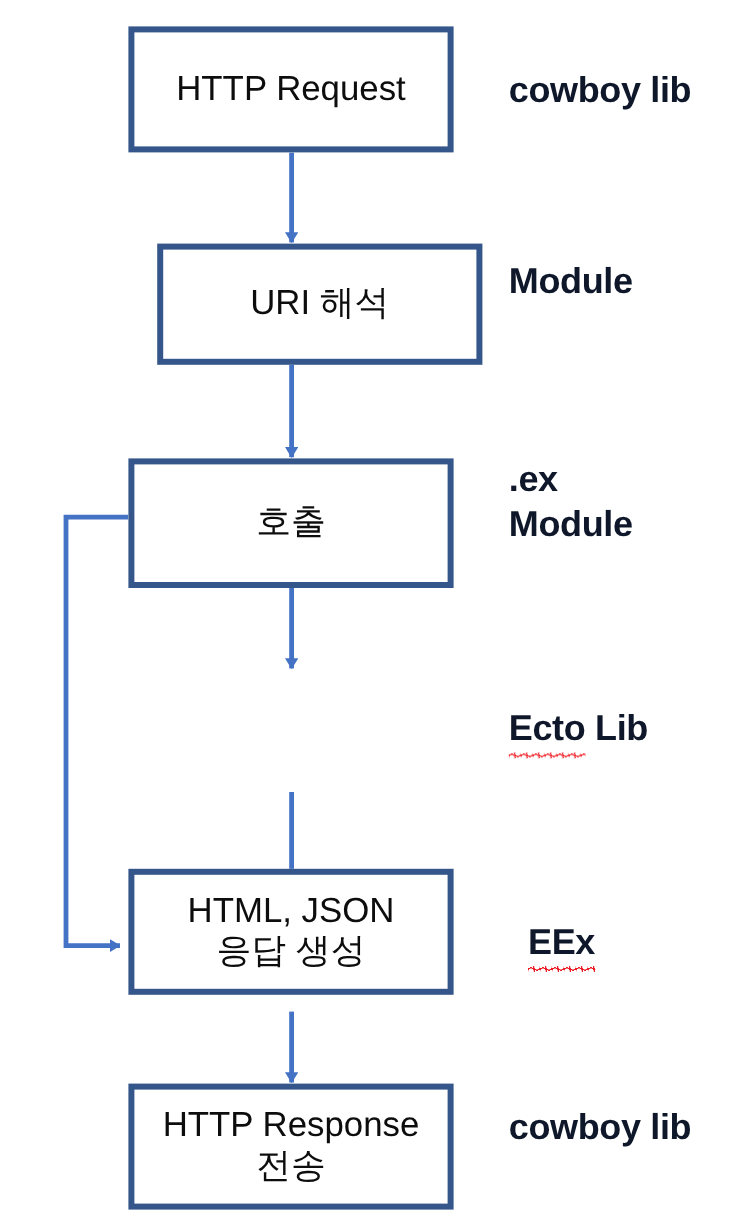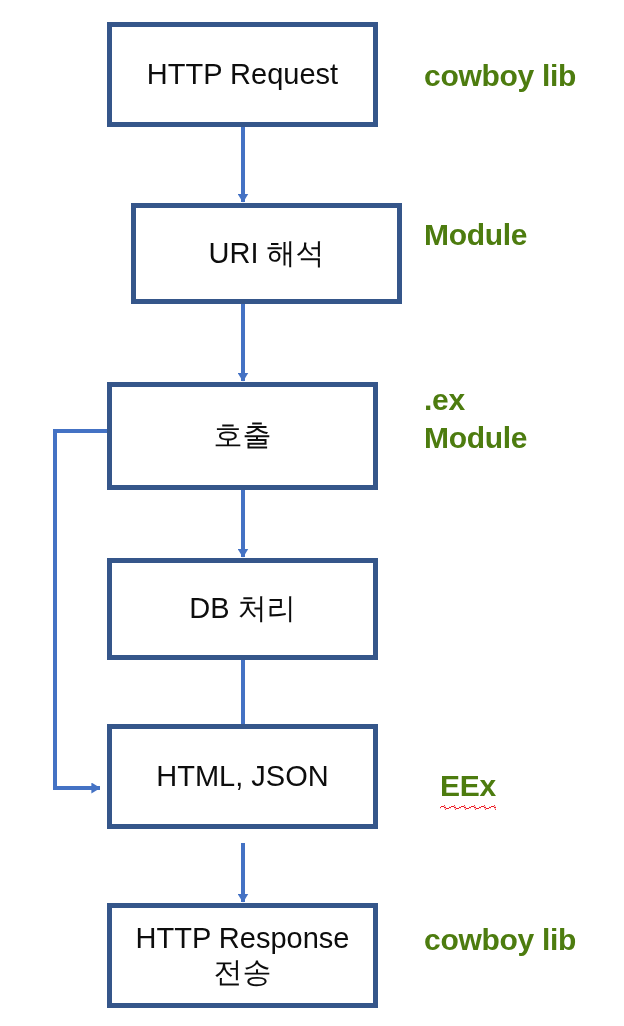--- a/index.html
+++ b/index.html
@@ -45,21 +45,21 @@
     line-height: 1.16;
     font-weight: 400;
     z-index: 3;
   }
   .node-line {
     display: block;
     white-space: nowrap;
   }
   .side-label {
     position: absolute;
-    color: #4d7c0f;
+    color: #0f172a;
     font-family: "Liberation Sans", sans-serif;
     font-size: 30px;
     font-weight: bold;
     line-height: 1.28;
     letter-spacing: -0.3px;
     white-space: nowrap;
     z-index: 3;
   }
   .label-line {
     display: block;
@@ -127,26 +127,27 @@
   </div>
 
   <div class="node-box" style="left:107px; top:382px; width:271px; height:108px;">
     <span class="node-line">호출</span>
   </div>
   <div class="side-label" style="left:424px; top:381px;">
     <span class="label-line">.ex</span>
     <span class="label-line">Module</span>
   </div>
 
-  <div class="node-box" style="left:107px; top:558px; width:271px; height:102px;">
-    <span class="node-line">DB 처리</span>
+  <div class="side-label" style="left:424px; top:589px;">
+    <span class="label-line"><span class="squiggle">Ecto</span> Lib</span>
   </div>
 
   <div class="node-box" style="left:107px; top:724px; width:271px; height:105px;">
     <span class="node-line">HTML, JSON</span>
+    <span class="node-line">응답 생성</span>
   </div>
   <div class="side-label" style="left:424px; top:767px;margin-left:16px;">
     <span class="label-line"><span class="squiggle">EEx</span></span>
   </div>
 
   <div class="node-box" style="left:107px; top:903px; width:271px; height:105px;">
     <span class="node-line">HTTP Response</span>
     <span class="node-line">전송</span>
   </div>
   <div class="side-label" style="left:424px; top:921px;">

